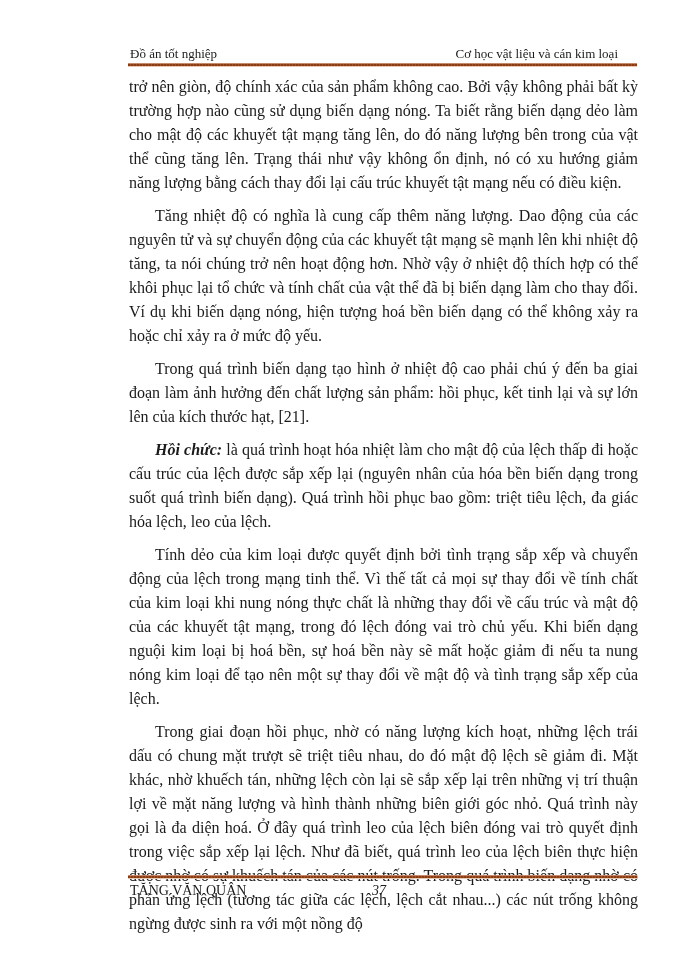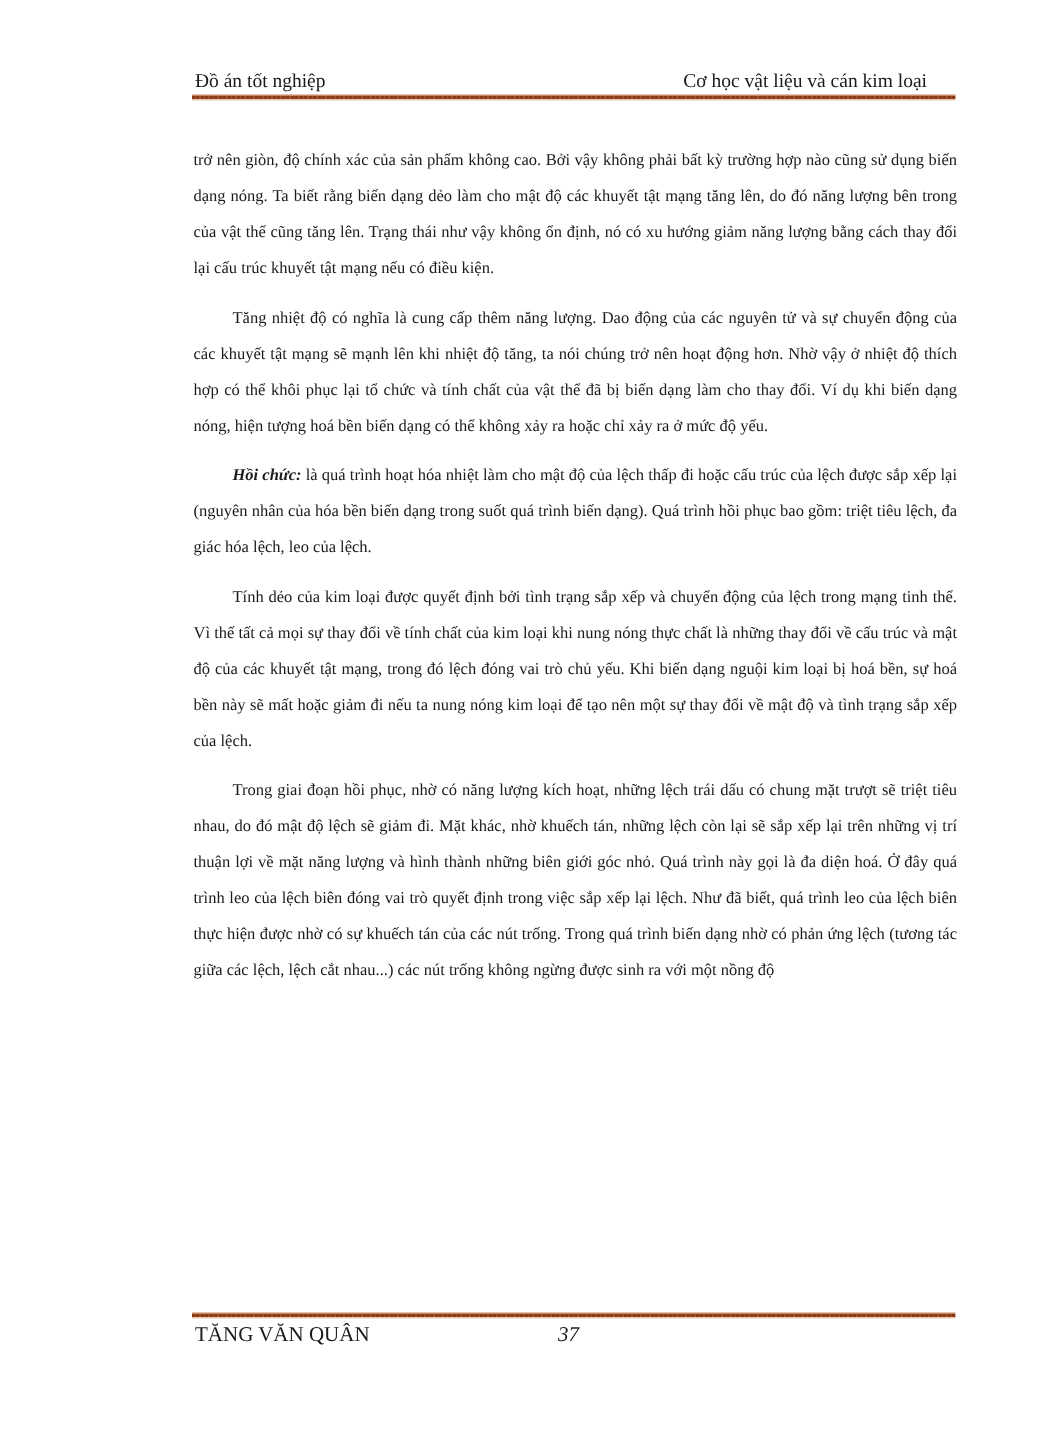--- a/index.html
+++ b/index.html
@@ -35,23 +35,23 @@
       border-top: 1px solid #c58a6a;
       border-bottom: 1px solid #e8c8b0;
       box-sizing: border-box;
     }
     .rule.top { top: 63px; }
     .rule.bottom { top: 875px; }
 
     .body-text {
       position: absolute;
       left: 129px;
-      top: 95px;
+      top: 75px;
       width: 509px;
-      font-size: 11px;
+      font-size: 16px;
       line-height: 24px;
       text-align: justify;
     }
     .body-text p {
       margin: 0 0 9px 0;
     }
     .body-text p.indent { text-indent: 26px; }
     .body-text p.cont { text-indent: 0; }
     .body-text .term {
       font-weight: bold;
@@ -73,20 +73,21 @@
 
 <div class="page-header">
   <span class="left">Đồ án tốt nghiệp</span>
   <span class="right">Cơ học vật liệu và cán kim loại</span>
 </div>
 <div class="rule top"></div>
 
 <div class="body-text">
   <p class="cont">trở nên giòn, độ chính xác của sản phẩm không cao. Bởi vậy không phải bất kỳ trường hợp nào cũng sử dụng biến dạng nóng. Ta biết rằng biến dạng dẻo làm cho mật độ các khuyết tật mạng tăng lên, do đó năng lượng bên trong của vật thể cũng tăng lên. Trạng thái như vậy không ổn định, nó có xu hướng giảm năng lượng bằng cách thay đổi lại cấu trúc khuyết tật mạng nếu có điều kiện.</p>
   <p class="indent">Tăng nhiệt độ có nghĩa là cung cấp thêm năng lượng. Dao động của các nguyên tử và sự chuyển động của các khuyết tật mạng sẽ mạnh lên khi nhiệt độ tăng, ta nói chúng trở nên hoạt động hơn. Nhờ vậy ở nhiệt độ thích hợp có thể khôi phục lại tổ chức và tính chất của vật thể đã bị biến dạng làm cho thay đổi. Ví dụ khi biến dạng nóng, hiện tượng hoá bền biến dạng có thể không xảy ra hoặc chỉ xảy ra ở mức độ yếu.</p>
+  <p class="indent">Trong quá trình biến dạng tạo hình ở nhiệt độ cao phải chú ý đến ba giai đoạn làm ảnh hưởng đến chất lượng sản phẩm: hồi phục, kết tinh lại và sự lớn lên của kích thước hạt, [21].</p>
   <p class="indent"><span class="term">Hồi chức:</span><span> là quá trình hoạt hóa nhiệt làm cho mật độ của lệch thấp đi hoặc cấu trúc của lệch được sắp xếp lại (nguyên nhân của hóa bền biến dạng trong suốt quá trình biến dạng). Quá trình hồi phục bao gồm: triệt tiêu lệch, đa giác hóa lệch, leo của lệch.</span></p>
   <p class="indent">Tính dẻo của kim loại được quyết định bởi tình trạng sắp xếp và chuyển động của lệch trong mạng tinh thể. Vì thế tất cả mọi sự thay đổi về tính chất của kim loại khi nung nóng thực chất là những thay đổi về cấu trúc và mật độ của các khuyết tật mạng, trong đó lệch đóng vai trò chủ yếu. Khi biến dạng nguội kim loại bị hoá bền, sự hoá bền này sẽ mất hoặc giảm đi nếu ta nung nóng kim loại để tạo nên một sự thay đổi về mật độ và tình trạng sắp xếp của lệch.</p>
   <p class="indent">Trong giai đoạn hồi phục, nhờ có năng lượng kích hoạt, những lệch trái dấu có chung mặt trượt sẽ triệt tiêu nhau, do đó mật độ lệch sẽ giảm đi. Mặt khác, nhờ khuếch tán, những lệch còn lại sẽ sắp xếp lại trên những vị trí thuận lợi về mặt năng lượng và hình thành những biên giới góc nhỏ. Quá trình này gọi là đa diện hoá. Ở đây quá trình leo của lệch biên đóng vai trò quyết định trong việc sắp xếp lại lệch. Như đã biết, quá trình leo của lệch biên thực hiện được nhờ có sự khuếch tán của các nút trống. Trong quá trình biến dạng nhờ có phản ứng lệch (tương tác giữa các lệch, lệch cắt nhau...) các nút trống không ngừng được sinh ra với một nồng độ</p>
 </div>
 
 <div class="rule bottom"></div>
 <div class="page-footer">
   <span class="author">TĂNG VĂN QUÂN</span>
   <span class="page-num">37</span>
 </div>

